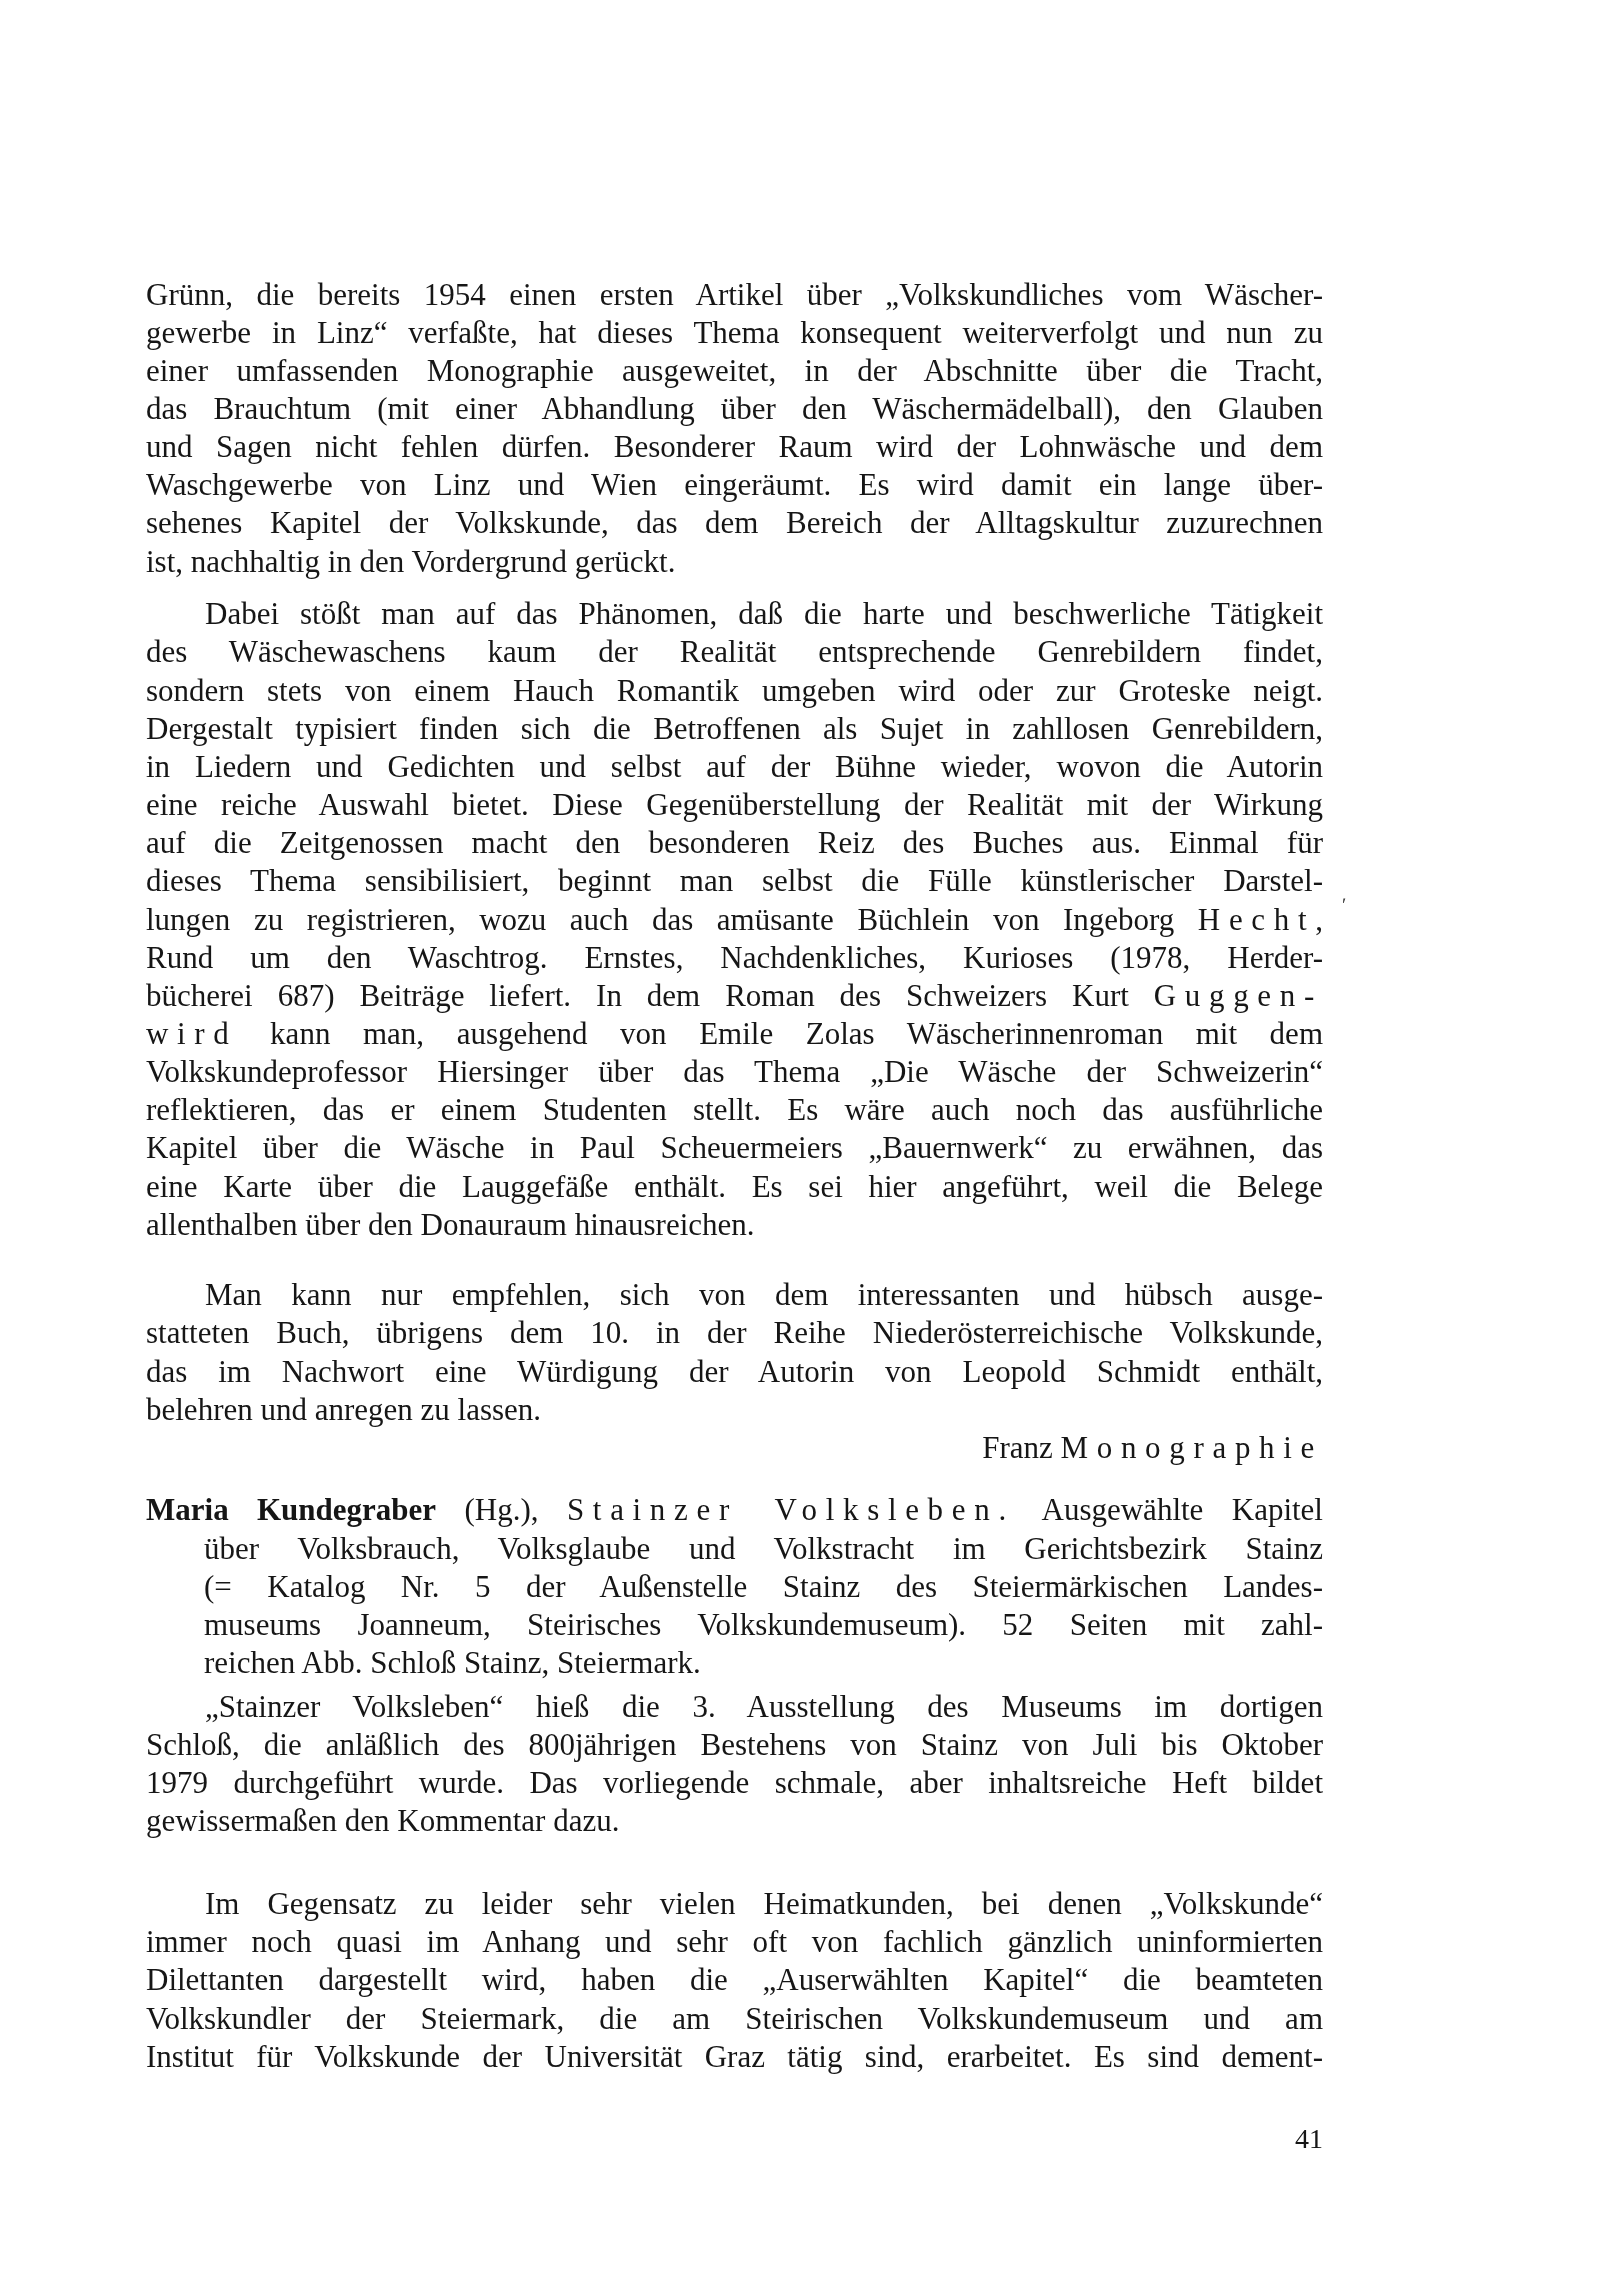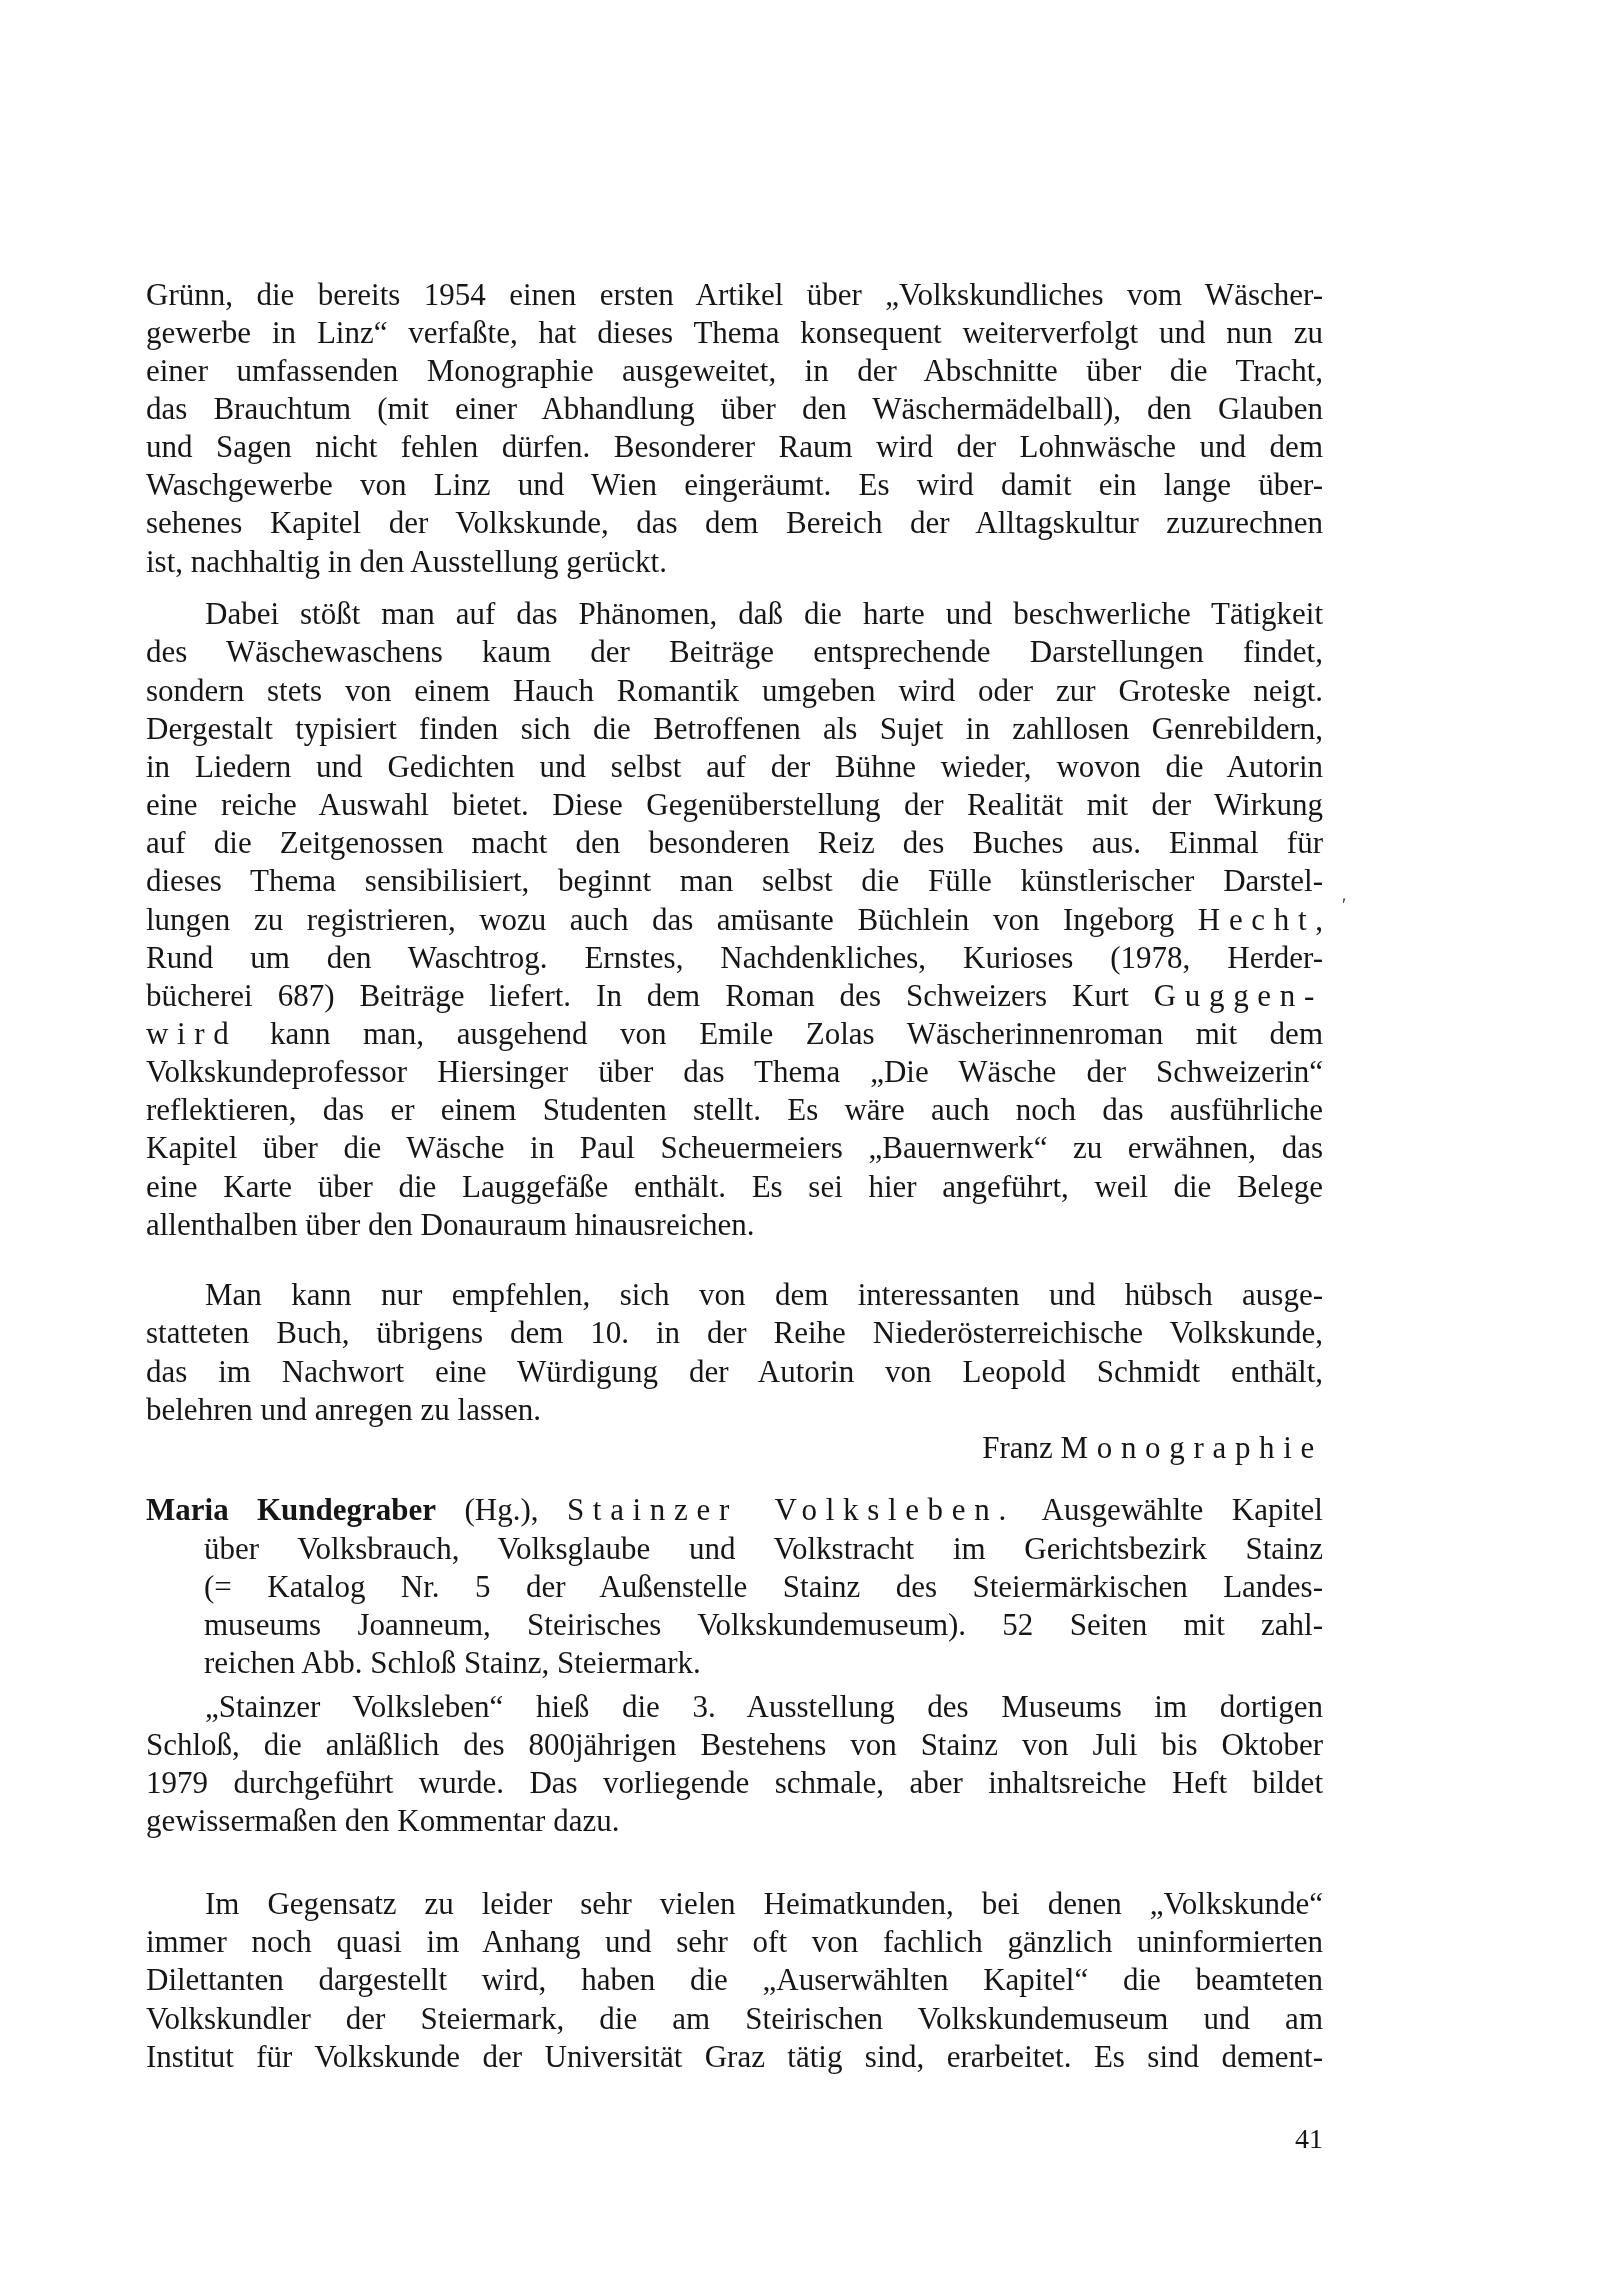--- a/index.html
+++ b/index.html
@@ -39,26 +39,26 @@
   <div class="column">
 
     <div>
       <div class="line" style="top:244px">Grünn, die bereits 1954 einen ersten Artikel über „Volkskundliches vom Wäscher-</div>
       <div class="line" style="top:282px">gewerbe in Linz“ verfaßte, hat dieses Thema konsequent weiterverfolgt und nun zu</div>
       <div class="line" style="top:320px">einer umfassenden Monographie ausgeweitet, in der Abschnitte über die Tracht,</div>
       <div class="line" style="top:358px">das Brauchtum (mit einer Abhandlung über den Wäschermädelball), den Glauben</div>
       <div class="line" style="top:396px">und Sagen nicht fehlen dürfen. Besonderer Raum wird der Lohnwäsche und dem</div>
       <div class="line" style="top:434px">Waschgewerbe von Linz und Wien eingeräumt. Es wird damit ein lange über-</div>
       <div class="line" style="top:472px">sehenes Kapitel der Volkskunde, das dem Bereich der Alltagskultur zuzurechnen</div>
-      <div class="line last" style="top:511px">ist, nachhaltig in den Ausstellung gerückt.</div>
+      <div class="line last" style="top:511px">ist, nachhaltig in den Vordergrund gerückt.</div>
     </div>
 
     <div>
       <div class="line indent" style="top:563px">Dabei stößt man auf das Phänomen, daß die harte und beschwerliche Tätigkeit</div>
-      <div class="line" style="top:601px">des Wäschewaschens kaum der Beiträge entsprechende Darstellungen findet,</div>
+      <div class="line" style="top:601px">des Wäschewaschens kaum der Realität entsprechende Genrebildern findet,</div>
       <div class="line" style="top:640px">sondern stets von einem Hauch Romantik umgeben wird oder zur Groteske neigt.</div>
       <div class="line" style="top:678px">Dergestalt typisiert finden sich die Betroffenen als Sujet in zahllosen Genrebildern,</div>
       <div class="line" style="top:716px">in Liedern und Gedichten und selbst auf der Bühne wieder, wovon die Autorin</div>
       <div class="line" style="top:754px">eine reiche Auswahl bietet. Diese Gegenüberstellung der Realität mit der Wirkung</div>
       <div class="line" style="top:792px">auf die Zeitgenossen macht den besonderen Reiz des Buches aus. Einmal für</div>
       <div class="line" style="top:830px">dieses Thema sensibilisiert, beginnt man selbst die Fülle künstlerischer Darstel-</div>
       <div class="line" style="top:869px"><span>lungen zu registrieren, wozu auch das amüsante Büchlein von Ingeborg </span><span class="spaced">Hecht</span><span>,</span></div>
       <div class="line" style="top:907px">Rund um den Waschtrog. Ernstes, Nachdenkliches, Kurioses (1978, Herder-</div>
       <div class="line" style="top:945px"><span>bücherei 687) Beiträge liefert. In dem Roman des Schweizers Kurt </span><span class="spaced">Guggen-</span><span></span></div>
       <div class="line" style="top:983px"><span></span><span class="spaced">wird</span><span> kann man, ausgehend von Emile Zolas Wäscherinnenroman mit dem</span></div>

